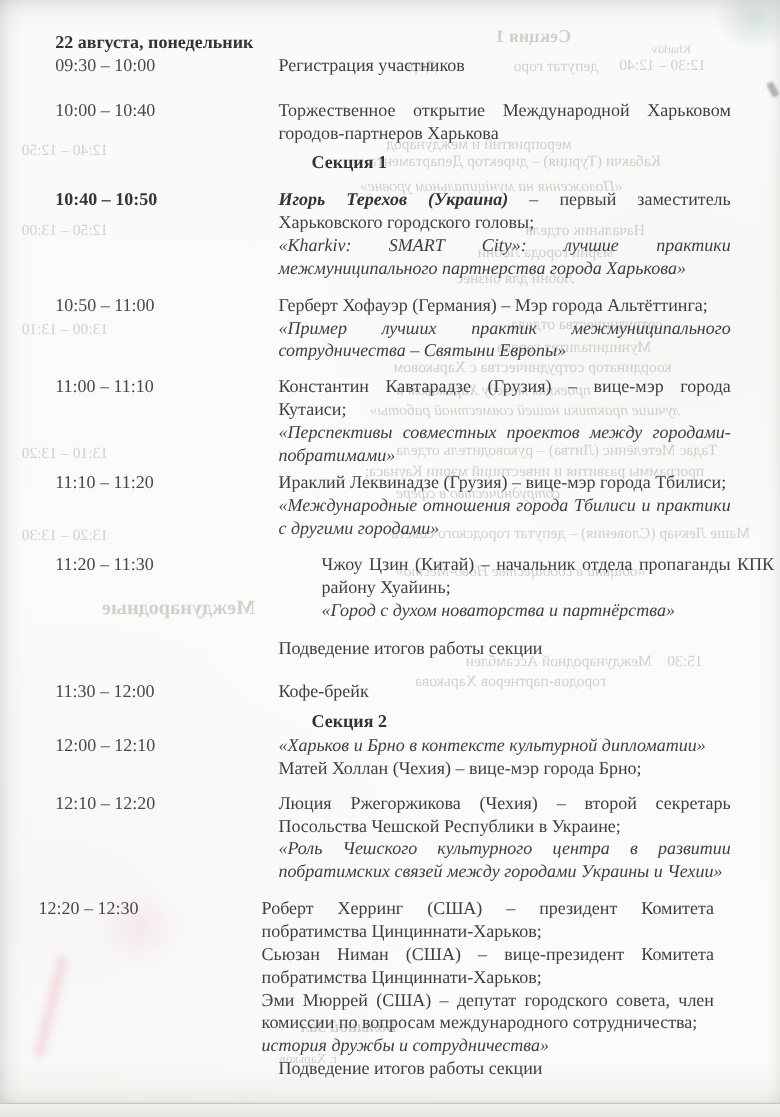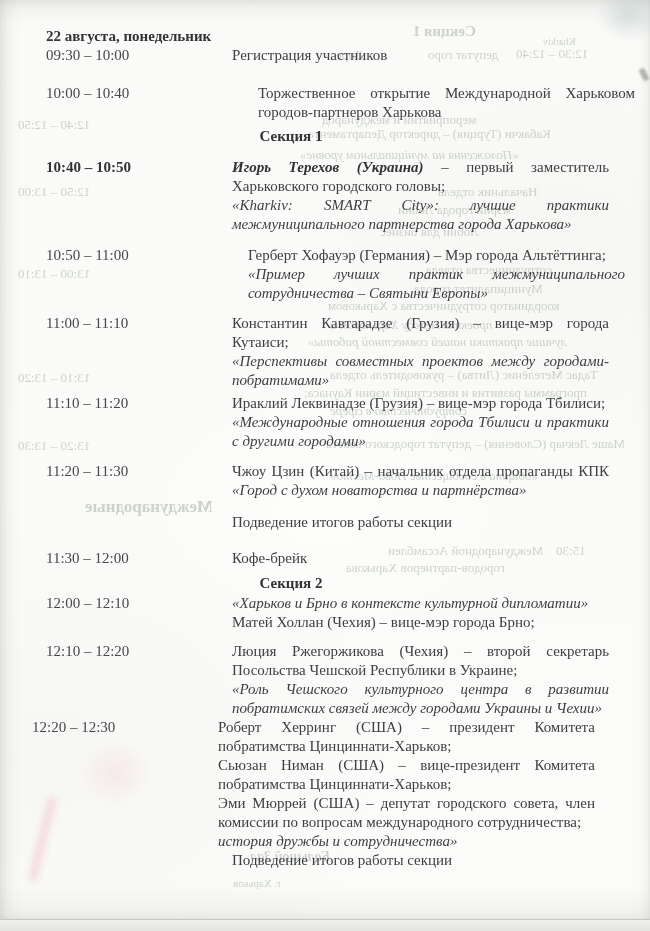--- a/index.html
+++ b/index.html
@@ -62,33 +62,33 @@
   .row .time.tb{font-weight:bold;color:#333338;}
   .row .content{width:377px;flex:none;}
   .line{white-space:nowrap;}
   .line.j{white-space:normal;text-align:justify;text-align-last:justify;}
   .line.i{font-style:italic;}
   .line b{font-weight:bold;color:#323237;font-style:italic;}
   .row.date{display:block;font-weight:bold;color:#323237;}
   .row.section{display:block;width:490px;box-sizing:content-box;text-align:center;
     font-weight:bold;color:#323237;}
   
-  .schedule > :nth-child(3){margin-top:19px;gap:26px;}
+  .schedule > :nth-child(3){margin-top:19px;}
   .schedule > :nth-child(4){margin-top:5px;}
   .schedule > :nth-child(5){margin-top:12px;}
-  .schedule > :nth-child(6){margin-top:12px;gap:16px;}
+  .schedule > :nth-child(6){margin-top:12px;}
   .schedule > :nth-child(7){margin-top:11px;}
   .schedule > :nth-child(8){margin-top:4px;}
-  .schedule > :nth-child(9){margin-top:11px;}
+  .schedule > :nth-child(9){margin-top:11px;gap:36px;}
   .schedule > :nth-child(10){margin-top:13px;}
   .schedule > :nth-child(11){margin-top:17px;}
   .schedule > :nth-child(12){margin-top:6px;}
   .schedule > :nth-child(13){margin-top:1px;}
   .schedule > :nth-child(14){margin-top:10px;}
-  .schedule > :nth-child(15){padding-left:32px;}
+  .schedule > :nth-child(15){margin-top:12px;padding-left:32px;}
   .schedule > :nth-child(16){margin-top:0px;}
 </style>
 </head>
 <body>
 
 <div class="page">
 
   <div class="corner-blob"></div>
   <div class="bleed-layer">
       <div class="frag b" style="left: 413px; top: 23px; font-size: 15px;">Секция 1</div>
@@ -176,20 +176,21 @@
         <div class="content">
           <div class="line">Ираклий Леквинадзе (Грузия) – вице-мэр города Тбилиси;</div>
           <div class="line j i">«Международные отношения города Тбилиси и практики</div>
           <div class="line i">с другими городами»</div>
         </div>
       </div>
       <div class="row">
         <div class="time">11:20 – 11:30</div>
         <div class="content">
           <div class="line j">Чжоу Цзин (Китай) – начальник отдела пропаганды КПК</div>
+          <div class="line">району Хуайинь;</div>
           <div class="line i">«Город с духом новаторства и партнёрства»</div>
         </div>
       </div>
       <div class="row">
         <div class="time"></div>
         <div class="content">
           <div class="line">Подведение итогов работы секции</div>
         </div>
       </div>
       <div class="row">

